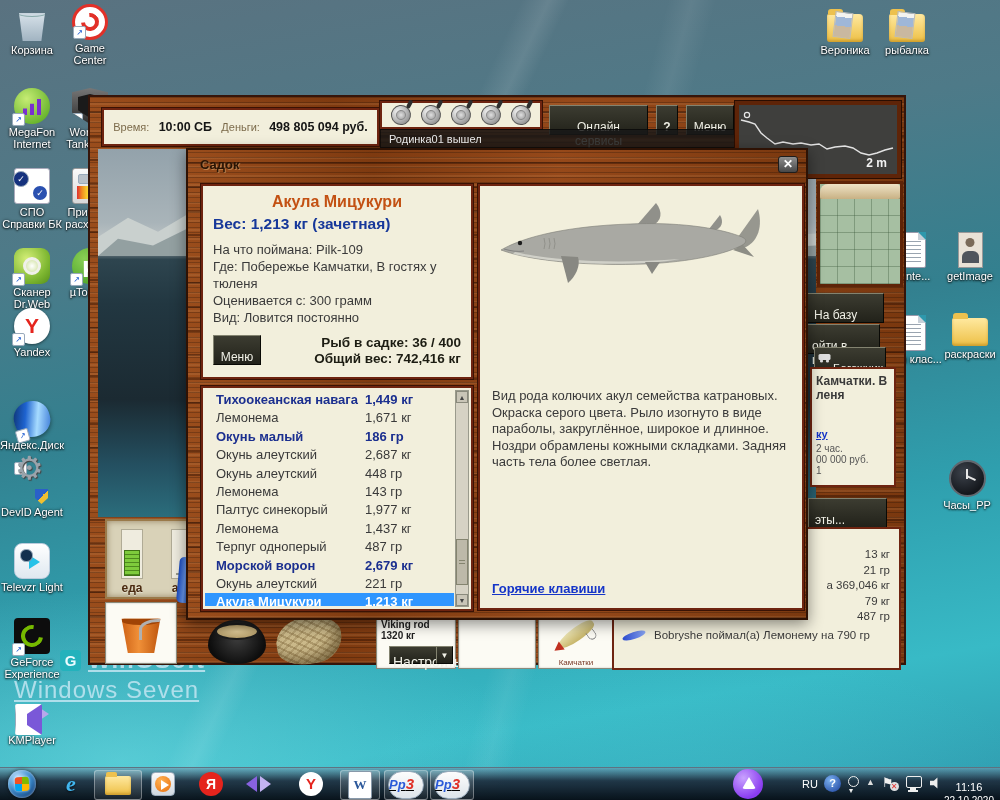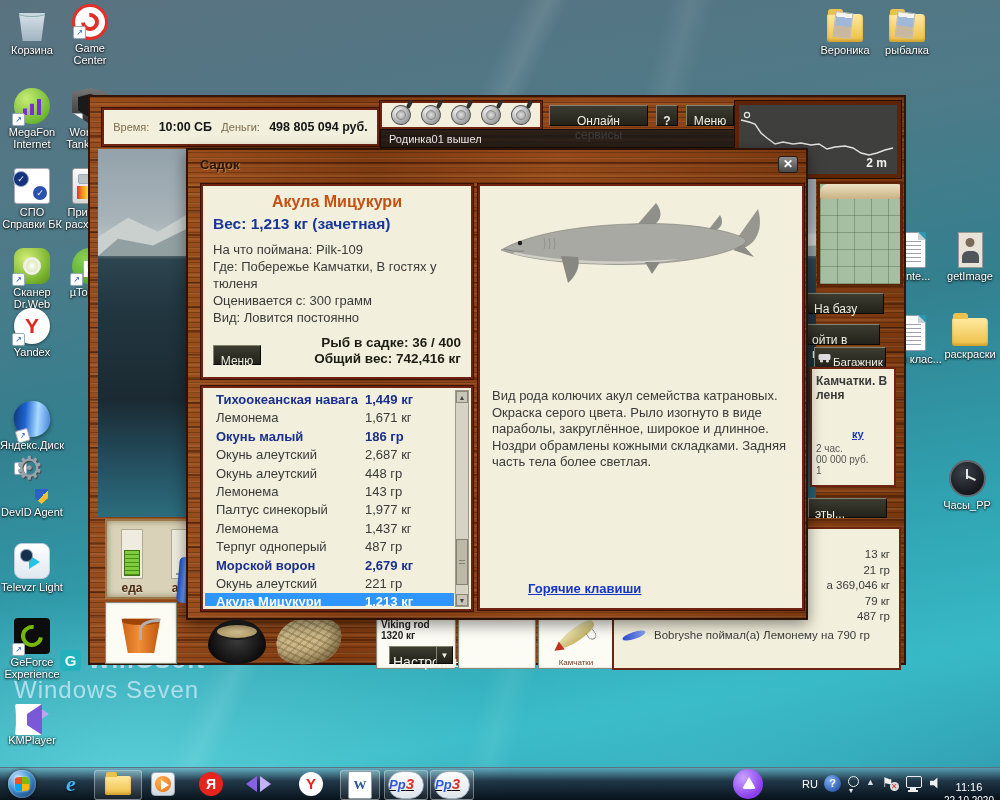--- a/index.html
+++ b/index.html
@@ -53,30 +53,30 @@
   .i-doc::before{content:"";position:absolute;right:-1px;top:-1px;border-left:8px solid #c8d0d8;border-top:8px solid #2e98ac;}
   .i-doc::after{content:"";position:absolute;left:4px;right:4px;top:8px;bottom:5px;background:repeating-linear-gradient(0deg,#9aa4b0 0 1px,transparent 1px 4px);}
   .i-gi{width:25px!important;height:36px!important;background:#e9e2d6;border:1px solid #999;box-sizing:border-box;}
   .i-gi::before{content:"";position:absolute;left:50%;top:5px;width:9px;height:9px;border-radius:50%;background:#7a6a58;transform:translateX(-50%);}
   .i-gi::after{content:"";position:absolute;left:3px;right:3px;bottom:4px;height:12px;border-radius:6px 6px 0 0;background:#50555c;}
   .i-clk{width:37px!important;height:37px!important;border-radius:50%;background:radial-gradient(circle at 38% 32%,#3c424b,#14171c 72%);border:2px solid #61676e;box-sizing:border-box;}
   .i-clk::before{content:"";position:absolute;left:48%;top:20%;width:2px;height:32%;background:#e8e8e8;}
   .i-clk::after{content:"";position:absolute;left:48%;top:46%;width:10px;height:2px;background:#e8e8e8;transform:rotate(25deg);}
   
   #wm-logo{position:absolute;left:60px;top:650px;width:21px;height:21px;background:#23b2bc;border-radius:4px;color:#eafcff;font:bold 15px/21px "Liberation Sans",sans-serif;text-align:center;z-index:1;}
-  .wm{position:absolute;color:rgba(185,226,238,.92);font-size:24px;letter-spacing:1px;z-index:1;}
+  .wm{position:absolute;color:rgba(185,226,238,.92);font-size:24px;letter-spacing:1px;z-index:1;text-decoration:underline;}
   
   .wood{background-color:#8a4015;background-image:
       repeating-linear-gradient(0deg, rgba(0,0,0,.22) 0 1px, transparent 1px 5px),
       repeating-linear-gradient(0deg, rgba(255,205,150,.10) 0 2px, transparent 2px 9px),
       repeating-linear-gradient(0deg, transparent 0 22px, rgba(40,12,0,.42) 22px 24px),
       linear-gradient(90deg,#9a4d1c,#7e3a10 30%,#96491a 60%,#7a380f);}
   .cream{background:#f2efdc;border:2px solid #6e2410;box-shadow:0 0 0 1px #3a1204;box-sizing:border-box;}
-  .dbtn{position:absolute;background:linear-gradient(#3c3c31,#22221a);color:#f0f0e6;border:1px solid;border-color:#838370 #090905 #090905 #838370;font-size:12px;text-align:left;padding:8px 6px;box-sizing:border-box;font-family:inherit;}
-  .link{color:#1535c8;text-decoration:underline;font-weight:bold;cursor:pointer;margin-left:36px;}
+  .dbtn{position:absolute;background:linear-gradient(#3c3c31,#22221a);color:#f0f0e6;border:1px solid;border-color:#838370 #090905 #090905 #838370;font-size:12px;text-align:left;padding:14px 6px;box-sizing:border-box;font-family:inherit;}
+  .link{color:#1535c8;text-decoration:underline;font-weight:bold;cursor:pointer;}
   #game-window{position:absolute;left:88px;top:95px;width:818px;height:570px;z-index:2;border:2px solid #35150a;box-sizing:border-box;}
   #fish-dialog{position:absolute;left:186px;top:148px;width:622px;height:472px;z-index:3;border:2px solid #2e1204;box-shadow:0 4px 14px rgba(0,0,0,.45);box-sizing:border-box;}
   
   .scene{position:absolute;left:8px;top:52px;width:718px;height:368px;overflow:hidden;
     background:linear-gradient(#93a2ab 0%,#a9b4b9 20%,#c2c8c8 26%,#2e454f 30%,#223741 42%,#1b2a32 68%,#245061 86%,#2b6d7c 100%);}
   .mtn{position:absolute;left:0;top:55px;width:100%;height:52px;}
   
   .infobar{position:absolute;left:12px;top:11px;width:277px;height:38px;display:flex;align-items:center;justify-content:space-evenly;font-size:11px;color:#7c6b4b;}
   .infobar b{color:#151515;font-size:12.5px;}
   .reelsbar{position:absolute;left:290px;top:4px;width:162px;height:28px;display:flex;align-items:center;justify-content:center;}

